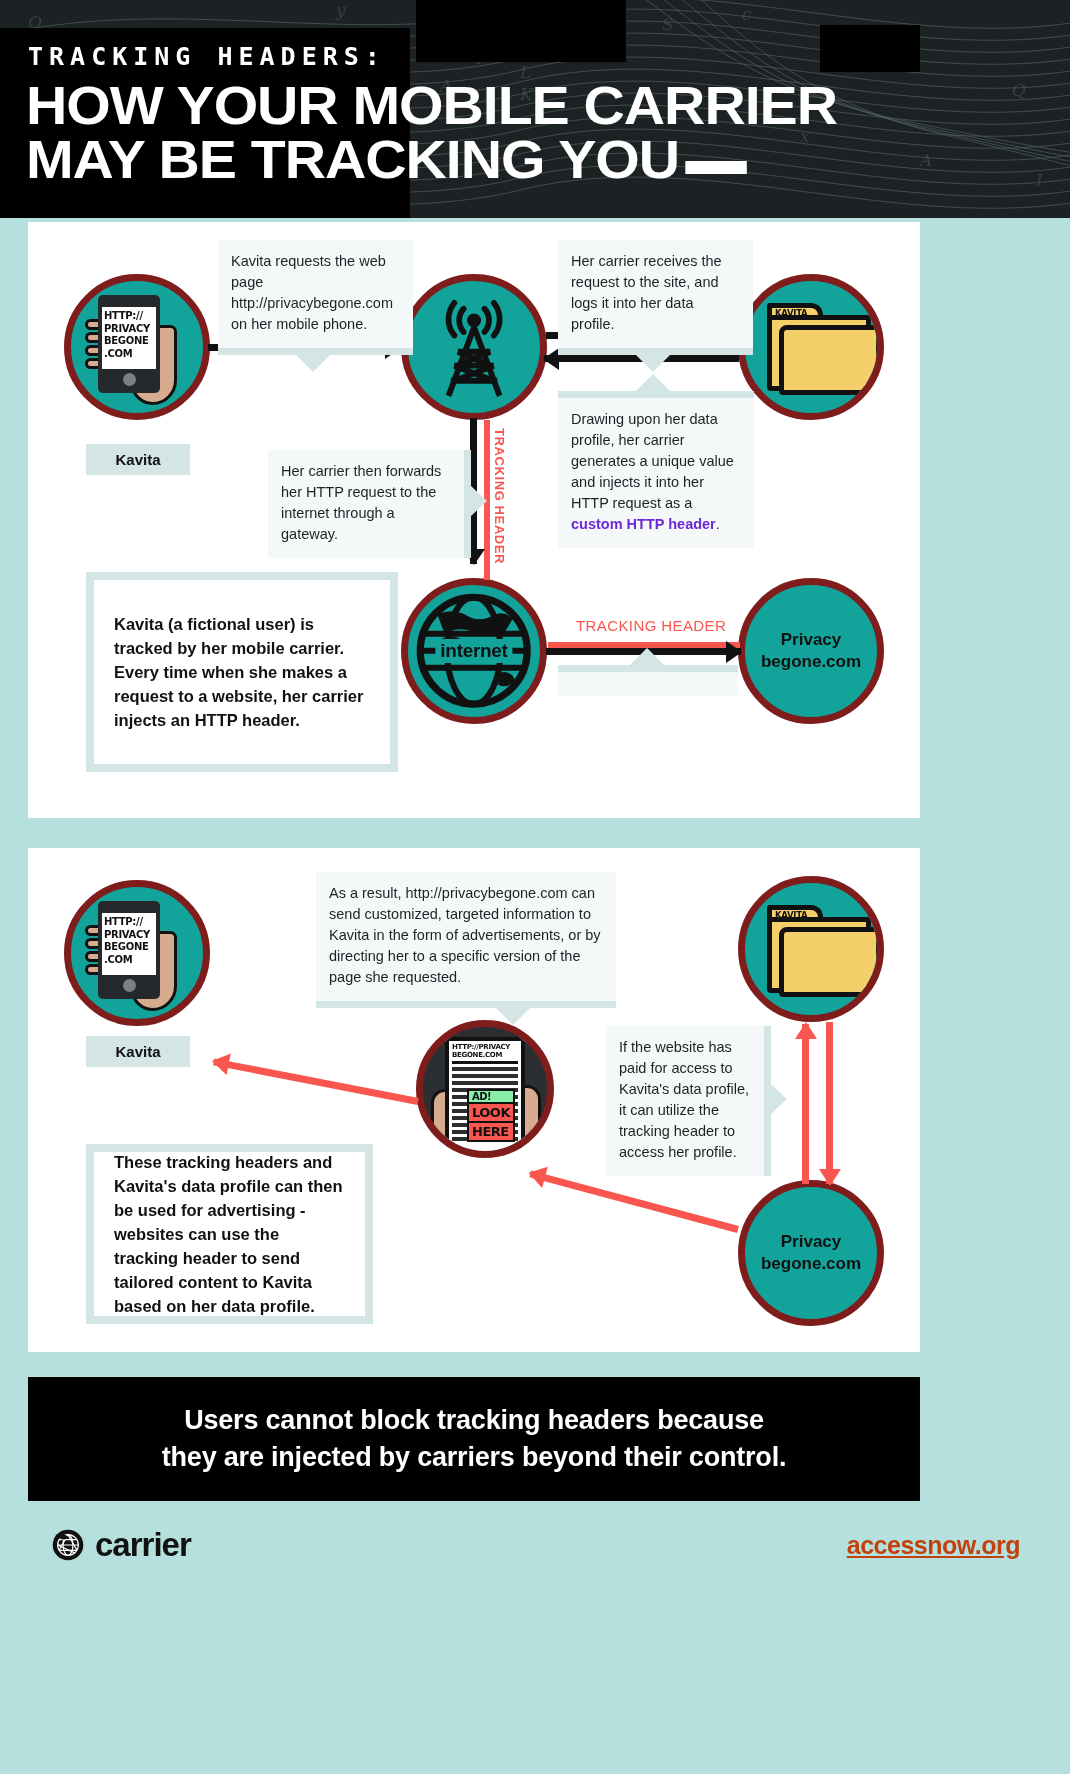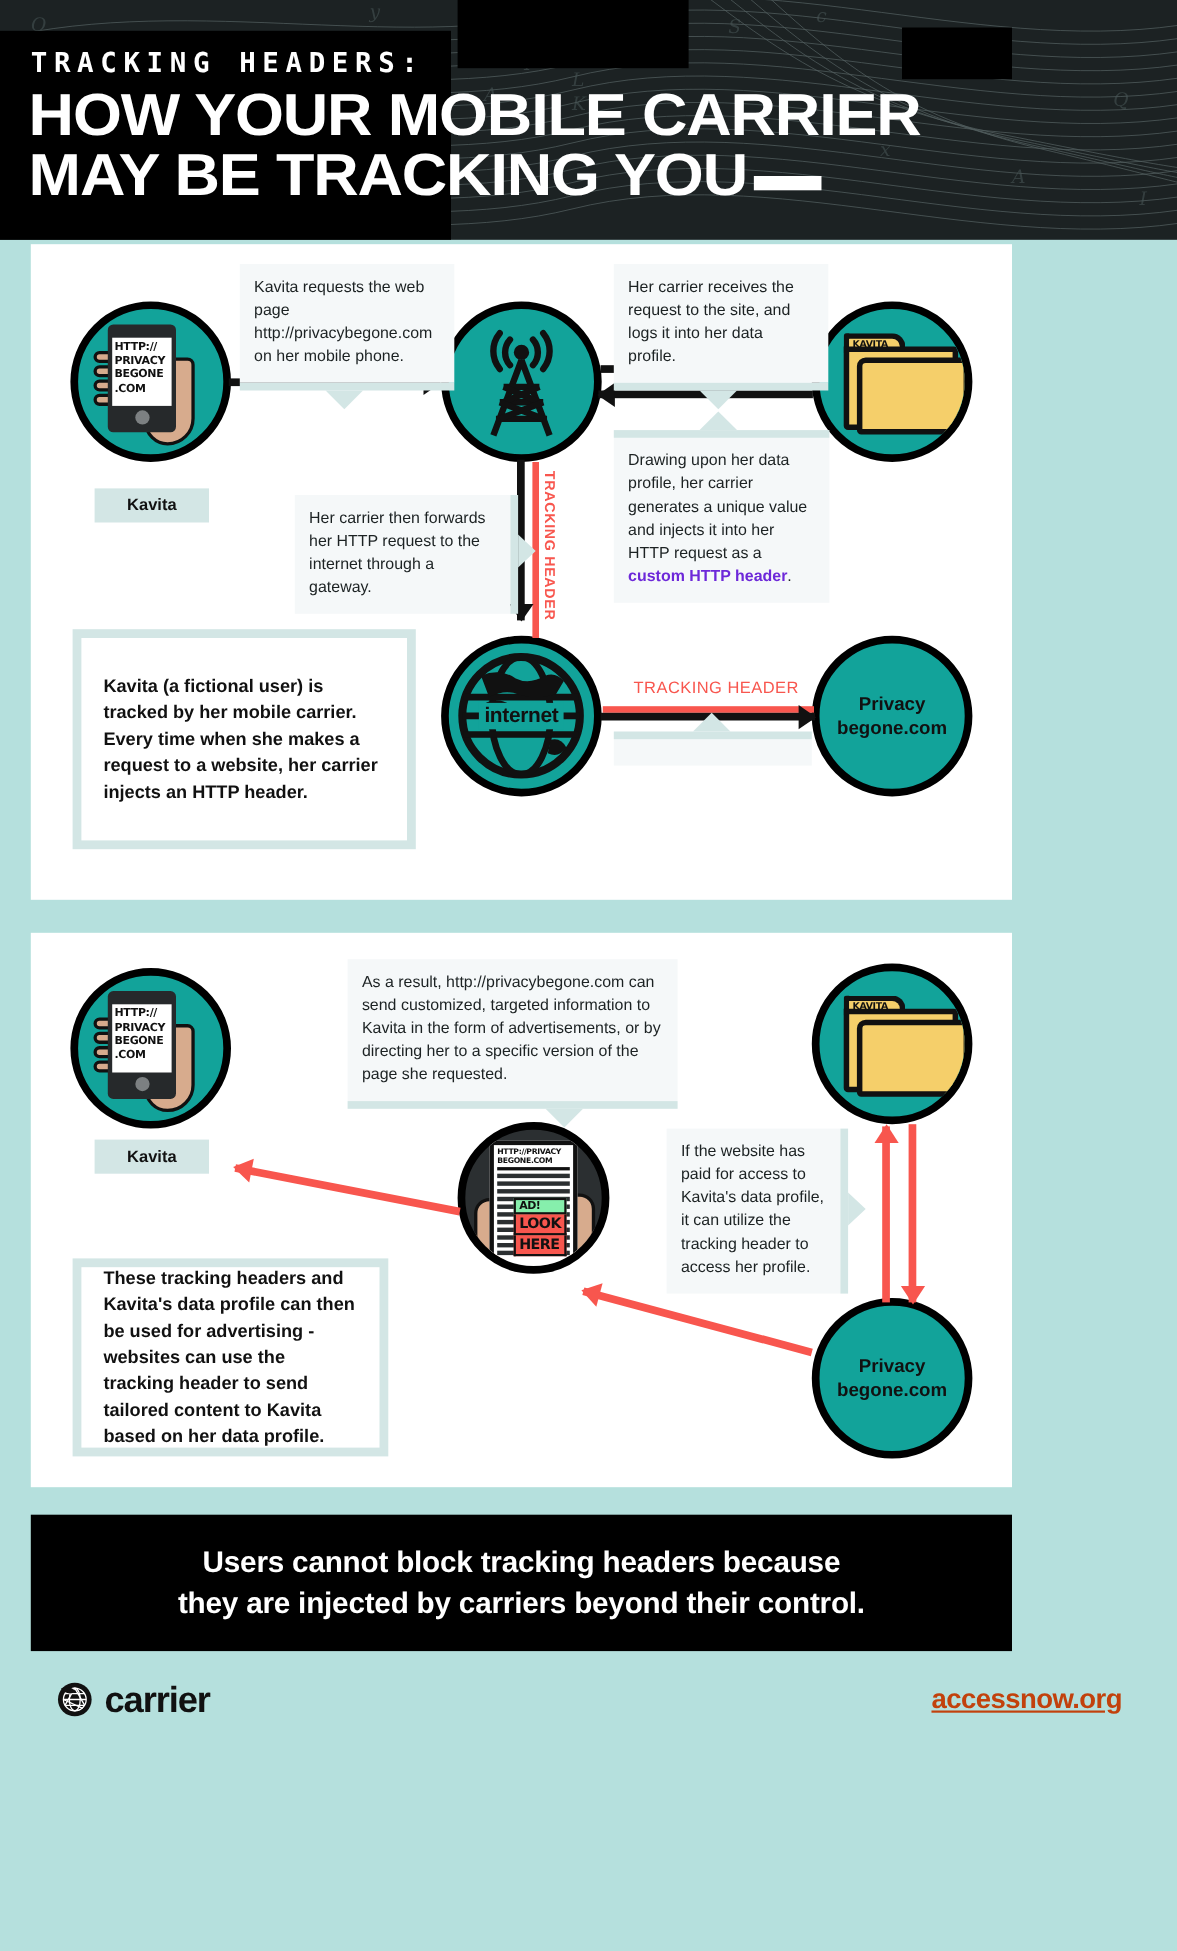--- a/index.html
+++ b/index.html
@@ -75,21 +75,21 @@
     width: 892px;
   }
   #panel1 { top: 222px; height: 596px; }
   #panel2 { top: 848px; height: 504px; }
 
   
   .node {
     position: absolute;
     border-radius: 50%;
     background: #12a39a;
-    border: 7px solid #000000;
+    border: 7px solid #7f1d1d;
     display: flex;
     align-items: center;
     justify-content: center;
     overflow: hidden;
   }
   .node-label-text {
     color: #111;
     font-weight: bold;
     font-size: 17px;
     text-align: center;
@@ -298,20 +298,21 @@
     border-top: 15px solid transparent;
     border-bottom: 15px solid transparent;
     border-left: 16px solid #d3e6e5;
   }
 
   
   .framed {
     position: absolute;
     background: #d3e6e5;
     padding: 8px;
+    margin-left: 20px;
   }
   .framed-inner {
     background: #fff;
     width: 100%; height: 100%;
     display: flex; align-items: center;
     padding: 14px 20px;
   }
   .framed-inner p {
     font-weight: bold;
     font-size: 16.5px;

